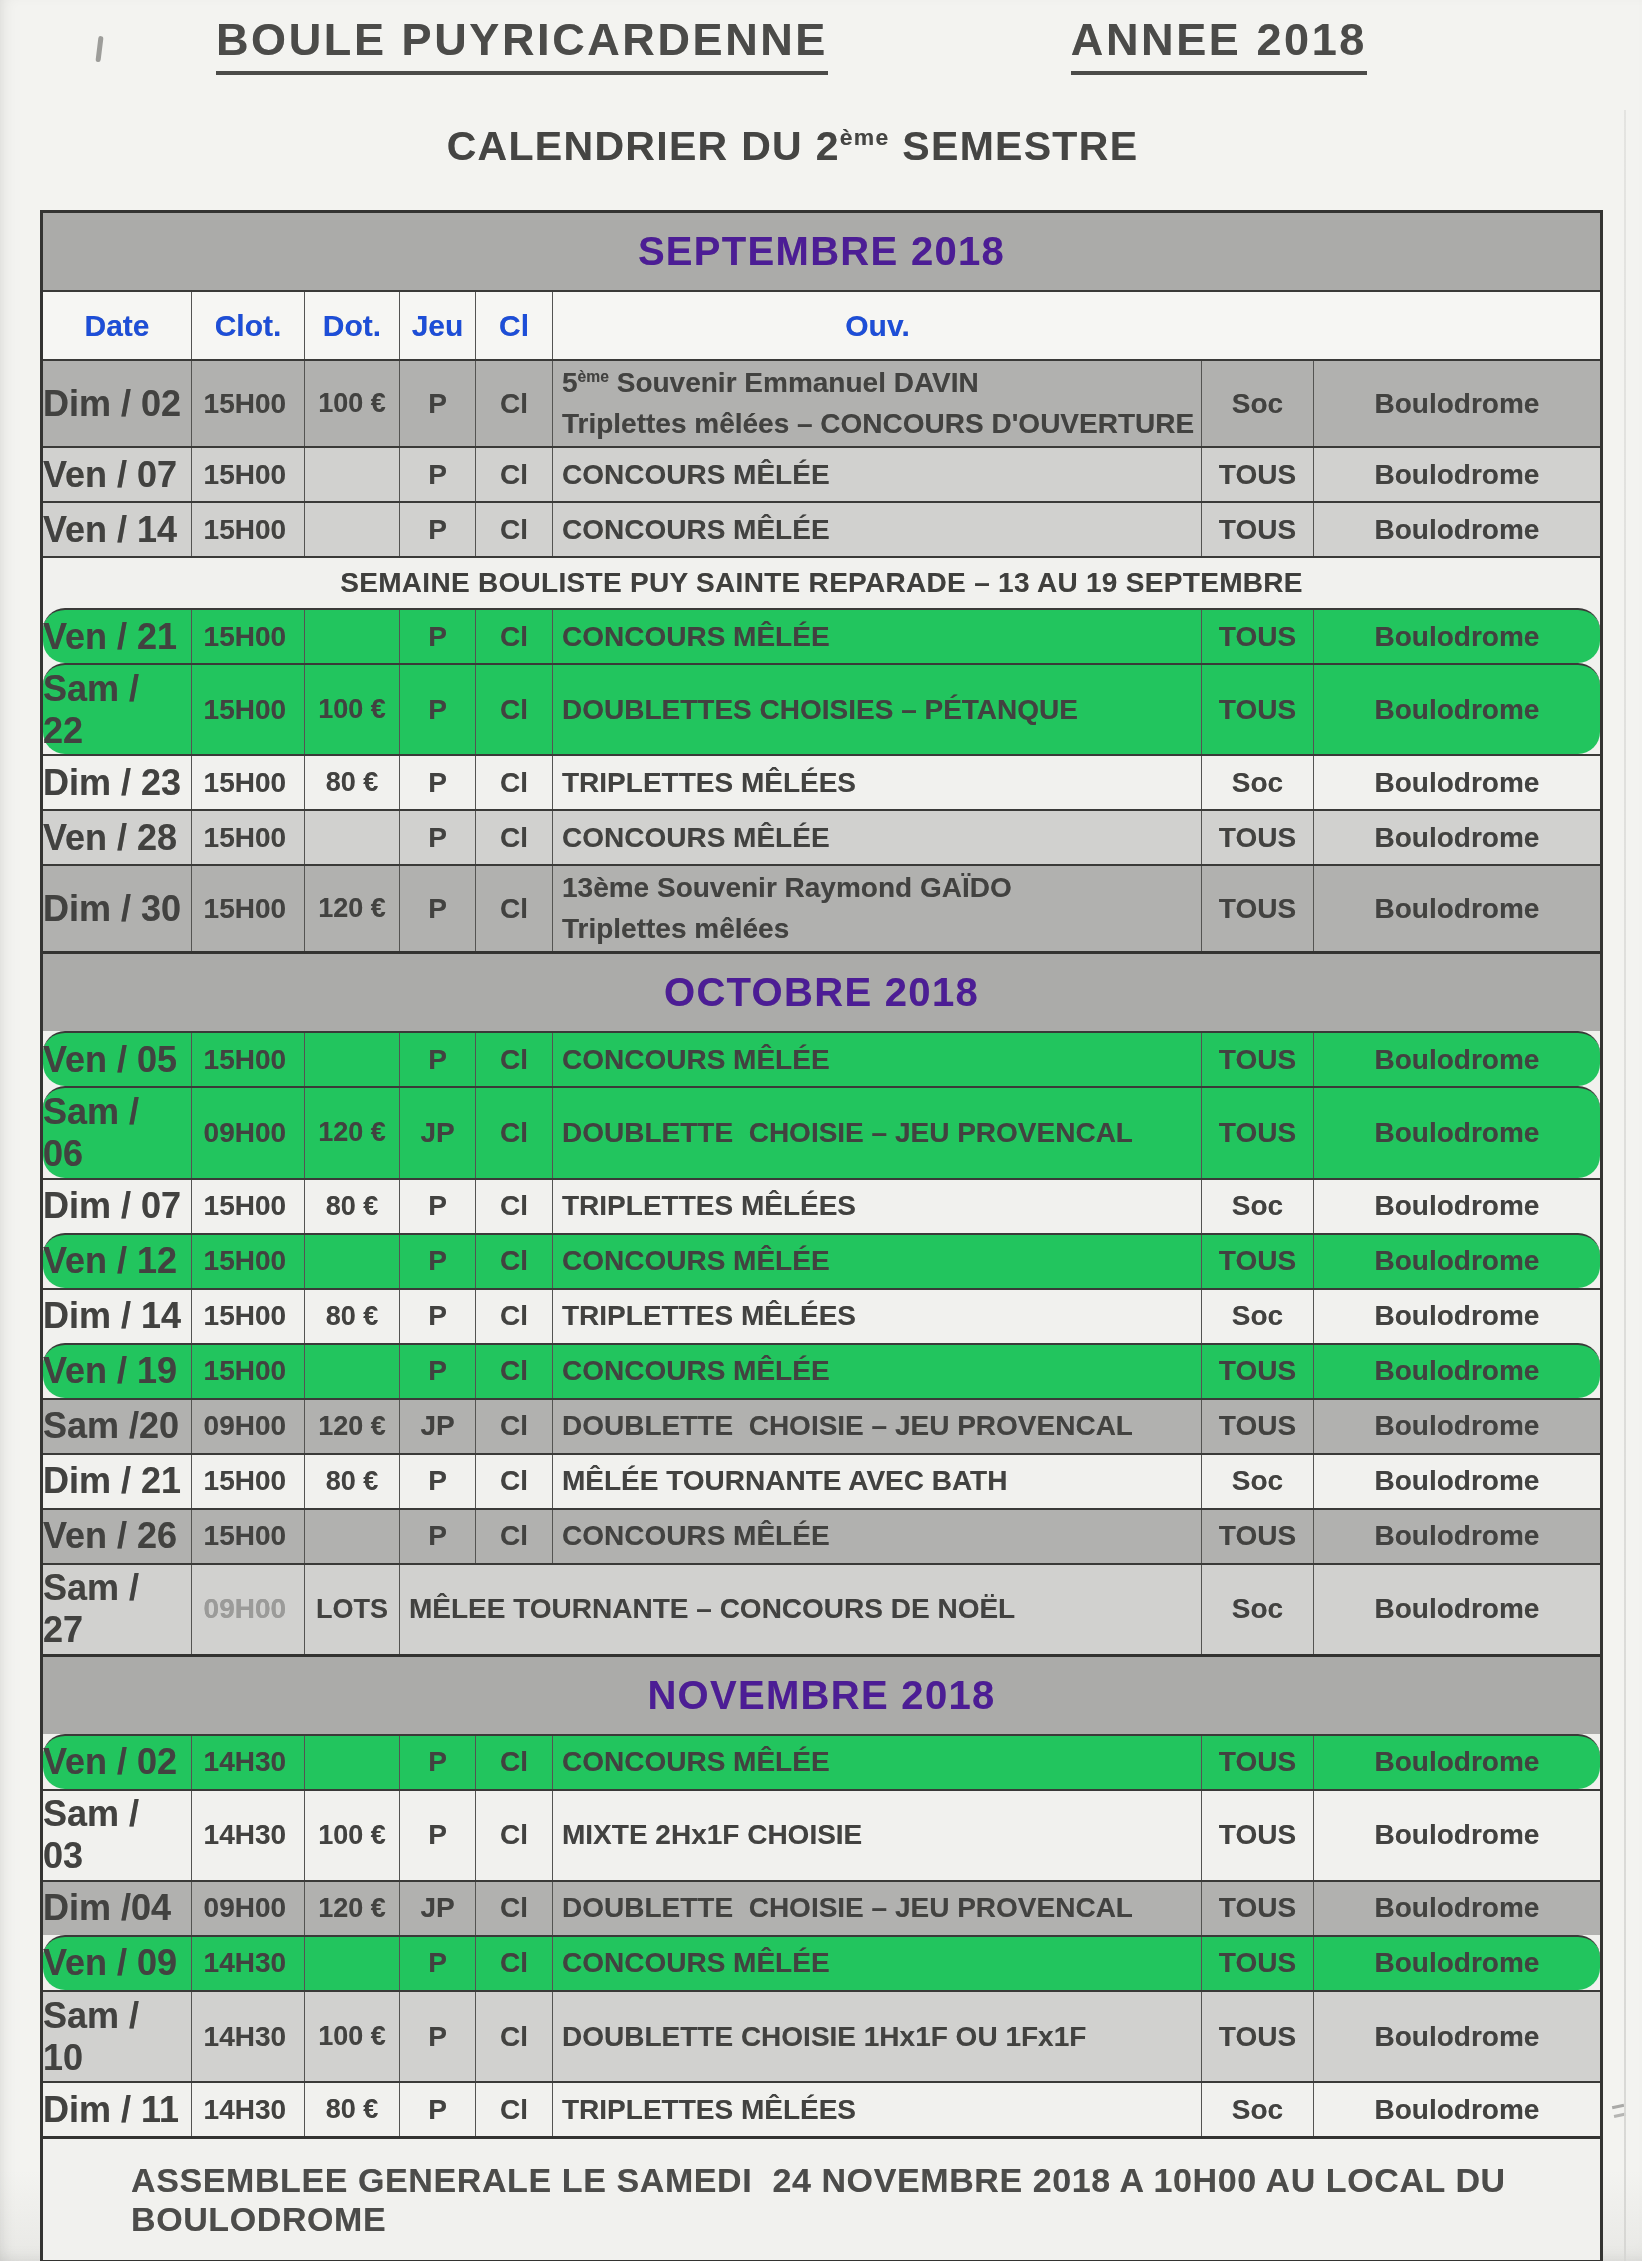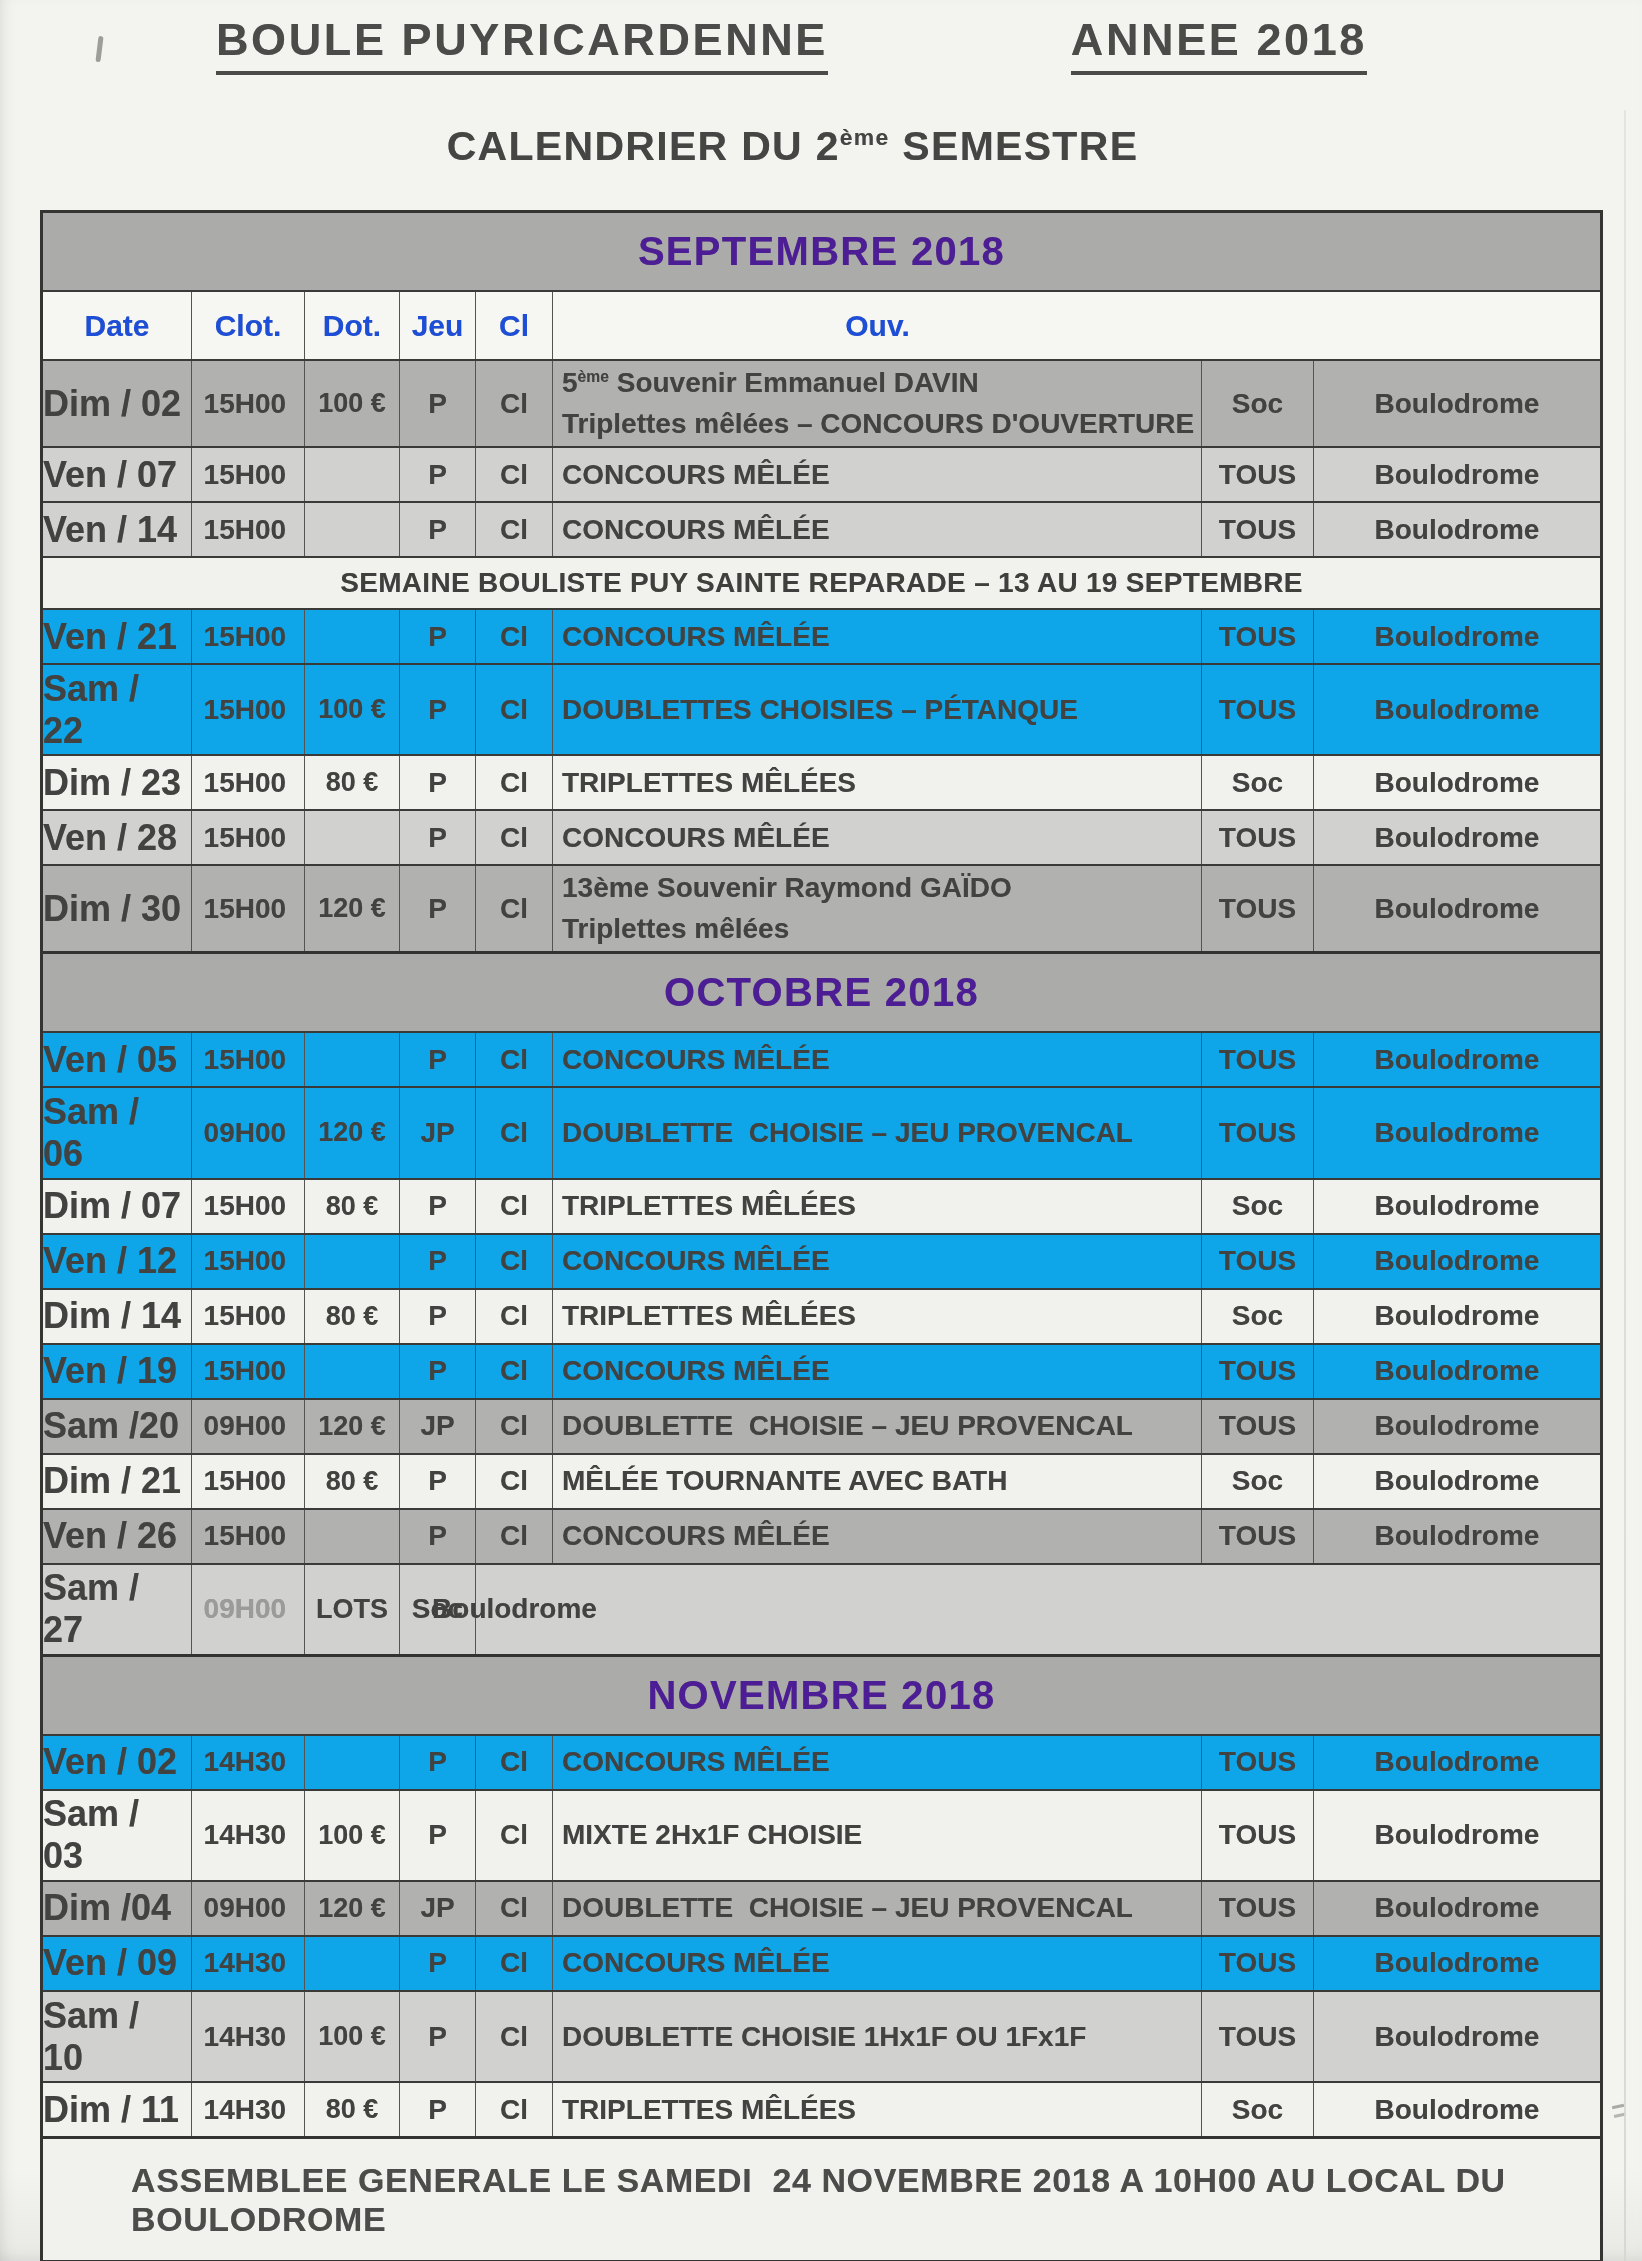--- a/index.html
+++ b/index.html
@@ -57,21 +57,21 @@
 
   .banner .banner-cell {
     justify-content:center; min-height:77px;
     background:#ababa9; color:#4c1d95;
     font-size:40px; letter-spacing:1.3px;
   }
   .header-row { background:#f6f6f3; }
   .header-row .cell { justify-content:center; min-height:67px; font-size:30px; color:#1d4ed8; }
 
   .shade-dark  { background:#b1b1af; }
-  .shade-gray  { background:#0ea5e9; }
+  .shade-gray  { background:#22c55e;border-radius:22px; }
   .shade-light { background:#d1d1cf; }
   .shade-white { background:#f1f1ee; }
 
   .data-row.tall .cell { min-height:85px; }
   .date-cell { justify-content:flex-start; padding-left:0; font-size:36px; }
   .clot-cell { justify-content:flex-start; padding-left:11.6px; font-size:28px; }
   .dot-cell  { justify-content:center; font-size:27px; }
   .jeu-cell, .cl-cell { justify-content:center; font-size:28px; }
   .concours-cell {
     flex-direction:column; align-items:flex-start; justify-content:center;
@@ -316,20 +316,21 @@
         <div class="cell jeu-cell">P</div>
         <div class="cell cl-cell">Cl</div>
         <div class="cell concours-cell"><div class="cline">CONCOURS MÊLÉE</div></div>
         <div class="cell ouv-cell">TOUS</div>
         <div class="cell lieu-cell">Boulodrome</div>
       </div>
       <div class="row data-row merged shade-light">
         <div class="cell date-cell">Sam / 27</div>
         <div class="cell clot-cell muted">09H00</div>
         <div class="cell dot-cell">LOTS</div>
+        <div class="cell concours-cell span-jcc">MÊLEE TOURNANTE – CONCOURS DE NOËL</div>
         <div class="cell ouv-cell">Soc</div>
         <div class="cell lieu-cell">Boulodrome</div>
       </div>
       <div class="row banner">
         <div class="cell span8 banner-cell">NOVEMBRE 2018</div>
       </div>
       <div class="row data-row shade-gray">
         <div class="cell date-cell">Ven / 02</div>
         <div class="cell clot-cell">14H30</div>
         <div class="cell dot-cell"></div>

